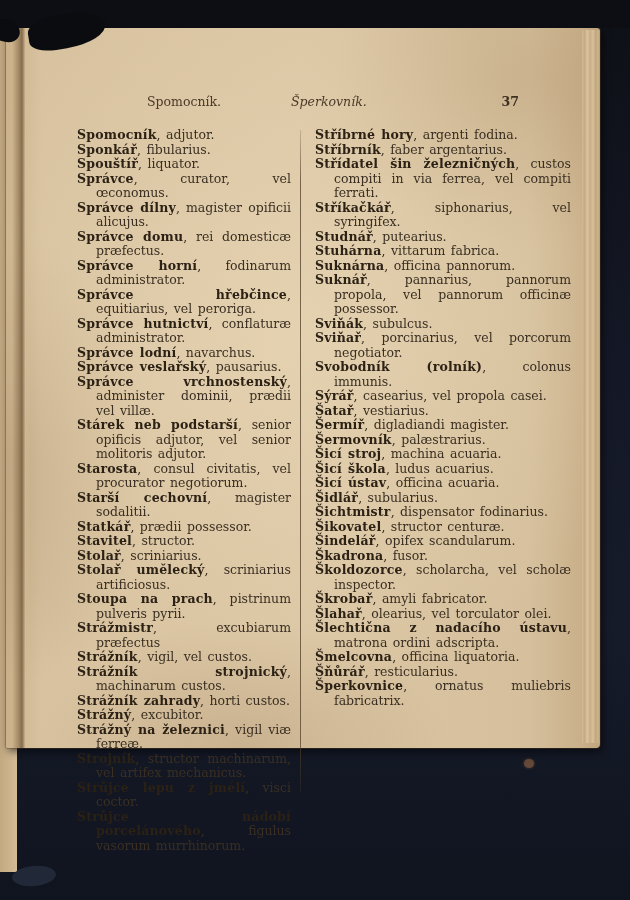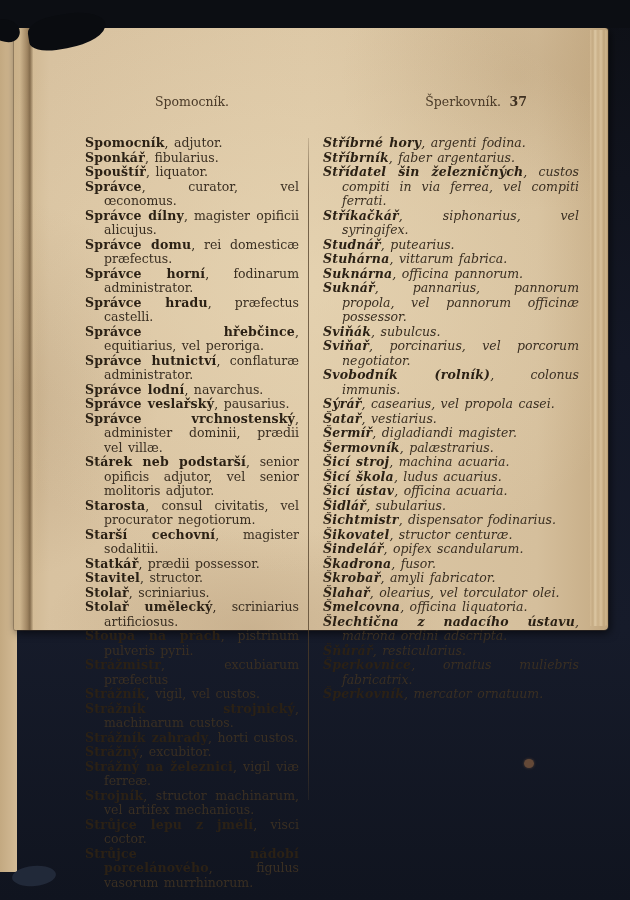--- a/index.html
+++ b/index.html
@@ -8,21 +8,21 @@
     background:#141722;
     font-family:"DejaVu Serif", serif;
   }
   
   .backdrop{position:absolute;inset:0;
     background:linear-gradient(180deg,#0e1016 0%,#141826 40%,#161b2a 70%,#10141f 100%);}
   
   .page-under{position:absolute;left:0;top:27px;width:17px;height:845px;
     background:linear-gradient(90deg,#c3a981,#d3bb96);}
   
-  .page{position:absolute;left:14px;top:28px;width:594px;height:602px;
+  .page{position:absolute;left:6px;top:28px;width:594px;height:720px;
     border-radius:2px 3px 4px 2px;
     background:
       radial-gradient(ellipse 90% 70% at 48% 42%, rgba(235,218,184,.55), rgba(235,218,184,0) 70%),
       radial-gradient(ellipse 40% 30% at 85% 8%, rgba(170,140,100,.28), rgba(170,140,100,0) 75%),
       radial-gradient(ellipse 50% 25% at 40% 100%, rgba(160,130,95,.30), rgba(160,130,95,0) 70%),
       radial-gradient(ellipse 35% 45% at 0% 60%, rgba(150,120,85,.28), rgba(150,120,85,0) 70%),
       linear-gradient(90deg,#cab189 0%,#d8c2a0 6%,#dcc7a5 50%,#d5bf9c 88%,#c9b08a 97%,#bfa47c 100%);
     box-shadow:0 0 0 1px rgba(90,70,45,.35), 2px 3px 8px rgba(0,0,0,.6);}
   
   .crease{position:absolute;left:6px;top:0;width:18px;height:100%;
@@ -41,29 +41,29 @@
   .blob-bl{position:absolute;left:12px;top:866px;width:44px;height:20px;background:#232b3c;
     border-radius:50%;transform:rotate(-5deg);opacity:.9;}
   .stain-dot{position:absolute;left:524px;top:759px;width:10px;height:9px;border-radius:50%;
     background:#9a6a44;opacity:.6;box-shadow:0 0 2px 1px rgba(154,106,68,.35);}
 
   
   .content{position:absolute;left:71px;top:66px;width:494px;color:#372c20;}
   .heads{display:flex;align-items:baseline;height:26px;
     font-size:12.5px;color:#4a3a28;}
   .head-left{width:214px;text-align:center;}
-  .head-right{flex:1;text-align:right;padding-right:78px;position:relative;}
+  .head-right{flex:1;text-align:left;padding-right:78px;position:relative;font-style:italic;}
   .page-num{position:absolute;right:52px;top:0;font-weight:bold;color:#3d2f20;}
-  .columns{display:flex;position:relative;margin-top:16px;}
+  .columns{display:flex;position:relative;margin-top:8px;}
   .col{font-size:12.5px;line-height:14.5px;word-spacing:1.5px;}
   .col-left{width:214px;}
   .col-gap{width:24px;}
   .divider{position:absolute;left:223px;top:2px;width:1px;height:662px;
     background:linear-gradient(180deg,rgba(90,72,48,.2),rgba(80,62,40,.75) 8%,rgba(80,62,40,.75) 92%,rgba(90,72,48,.2));}
-  .col-right{flex:1;font-style:italic;}
+  .col-right{flex:1;}
   .entry{text-align:justify;padding-left:19px;text-indent:-19px;color:#342a1e;}
   .term{font-weight:bold;color:#2b2115;letter-spacing:.2px;}
   .def{color:#3a2f22;}
 </style>
 </head>
 <body>
 
 <div class="backdrop"></div>
 <div class="page-under"></div>
 
@@ -88,21 +88,20 @@
           <div class="entry"><span class="term">Spouštíř</span><span class="def">, liquator.</span></div>
 
           <div class="entry"><span class="term">Správce</span><span class="def">, curator, vel œconomus.</span></div>
 
           <div class="entry"><span class="term">Správce dílny</span><span class="def">, magister opificii alicujus.</span></div>
 
           <div class="entry"><span class="term">Správce domu</span><span class="def">, rei domesticæ præfectus.</span></div>
 
           <div class="entry"><span class="term">Správce horní</span><span class="def">, fodinarum administrator.</span></div>
 
-          <div class="entry"><span class="term">Správce hradu</span><span class="def">, præfectus castelli.</span></div>
 
           <div class="entry"><span class="term">Správce hřebčince</span><span class="def">, equitiarius, vel peroriga.</span></div>
 
           <div class="entry"><span class="term">Správce hutnictví</span><span class="def">, conflaturæ administrator.</span></div>
 
           <div class="entry"><span class="term">Správce lodní</span><span class="def">, navarchus.</span></div>
 
           <div class="entry"><span class="term">Správce veslařský</span><span class="def">, pausarius.</span></div>
 
           <div class="entry"><span class="term">Správce vrchnostenský</span><span class="def">, administer dominii, prædii vel villæ.</span></div>
@@ -186,34 +185,34 @@
           <div class="entry"><span class="term">Šidlář</span><span class="def">, subularius.</span></div>
 
           <div class="entry"><span class="term">Šichtmistr</span><span class="def">, dispensator fodinarius.</span></div>
 
           <div class="entry"><span class="term">Šikovatel</span><span class="def">, structor centuræ.</span></div>
 
           <div class="entry"><span class="term">Šindelář</span><span class="def">, opifex scandularum.</span></div>
 
           <div class="entry"><span class="term">Škadrona</span><span class="def">, fusor.</span></div>
 
+          <div class="entry"><span class="term">Školdozorce</span><span class="def">, scholarcha, vel scholæ inspector.</span></div>
 
           <div class="entry"><span class="term">Škrobař</span><span class="def">, amyli fabricator.</span></div>
 
           <div class="entry"><span class="term">Šlahař</span><span class="def">, olearius, vel torculator olei.</span></div>
 
+          <div class="entry"><span class="term">Šlechtična z nadacího ústavu</span><span class="def">, matrona ordini adscripta.</span></div>
+
           <div class="entry"><span class="term">Šmelcovna</span><span class="def">, officina liquatoria.</span></div>
 
-          <div class="entry"><span class="term">Šlechtična z nadacího ústavu</span><span class="def">, matrona ordini adscripta.</span></div>
-
           <div class="entry"><span class="term">Šňůrář</span><span class="def">, resticularius.</span></div>
 
           <div class="entry"><span class="term">Šperkovnice</span><span class="def">, ornatus muliebris fabricatrix.</span></div>
 
-          <div class="entry"><span class="term">Šperkovník</span><span class="def">, mercator ornatuum.</span></div>
         </div>
     </div>
   </div>
 </div>
 
 <div class="top-strip"></div>
 <div class="blob-tl"></div>
 <div class="blob-tl2"></div>
 <div class="blob-bl"></div>
 <div class="stain-dot"></div>

